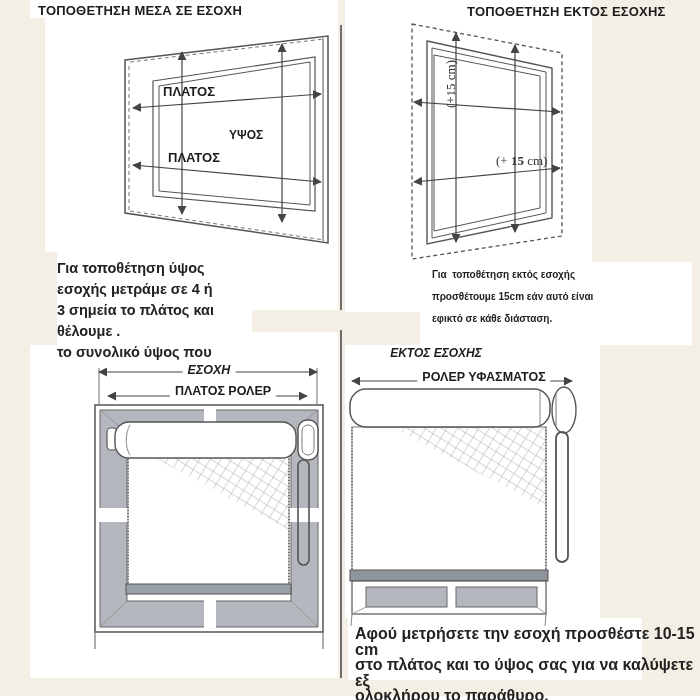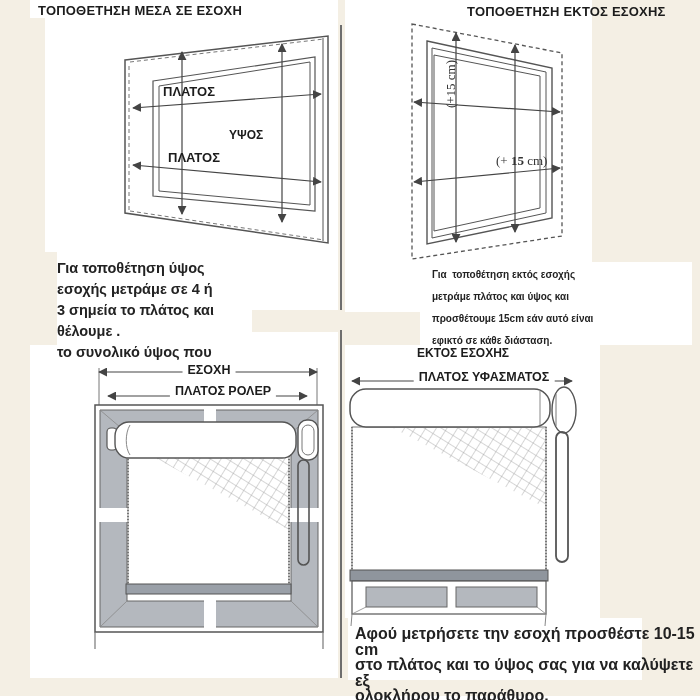--- a/index.html
+++ b/index.html
@@ -101,21 +101,20 @@
       <line x1="9" y1="164" x2="155" y2="150" stroke="#444" stroke-width="1.2" marker-start="url(#ah2)" marker-end="url(#ah2)"></line>
     </g>
   </svg>
 
   <div class="lbl title" style="left:467px;top:4px;">ΤΟΠΟΘΕΤΗΣΗ ΕΚΤΟΣ ΕΣΟΧΗΣ</div>
   <div class="lbl serif-lbl rot90" style="left:414px;top:76px;width:74px;text-align:center;font-size:13px;">(+15 cm)</div>
   <div class="lbl serif-lbl" style="left:496px;top:153px;font-size:13px;"><span>(+ </span><span style="font-weight:700">15</span><span> cm)</span></div>
 
   <div class="para para-tr">
     <div>Για  τοποθέτηση εκτός εσοχής</div>
-    <div>μετράμε πλάτος και ύψος και</div>
     <div>προσθέτουμε 15cm εάν αυτό είναι</div>
     <div>εφικτό σε κάθε διάσταση.</div>
   </div>
 
   <svg style="left:90px;top:362px;" width="242" height="298" viewBox="0 0 242 298">
     <defs>
       <marker id="ah3" viewBox="0 0 10 10" refX="9" refY="5" markerWidth="7.5" markerHeight="7.5" orient="auto-start-reverse">
         <path d="M0,0 L10,5 L0,10 z" fill="#444"></path>
       </marker>
       <pattern id="hatch3" width="9" height="9" patternUnits="userSpaceOnUse" patternTransform="rotate(32)">
@@ -152,21 +151,21 @@
       <rect x="36" y="222" width="165" height="10" fill="#9aa0a8" stroke="#555" stroke-width="1"></rect>
       <rect x="17" y="66" width="10" height="22" rx="4" fill="#ffffff" stroke="#555" stroke-width="1.2"></rect>
       <rect x="25" y="60" width="181" height="36" rx="14" fill="#ffffff" stroke="#555" stroke-width="1.4"></rect>
       <path d="M40,63 C35,71 35,86 40,93" fill="none" stroke="#888" stroke-width="1"></path>
       <rect x="208" y="58" width="20" height="40" rx="9" fill="#ffffff" stroke="#555" stroke-width="1.4"></rect>
       <rect x="212" y="63" width="12" height="30" rx="6" fill="none" stroke="#777" stroke-width="1"></rect>
       <rect x="208" y="98" width="11" height="105" rx="5.5" fill="none" stroke="#555" stroke-width="1.6"></rect>
     </g>
   </svg>
 
-  <div class="lbl diag-lbl ctr whitebg" style="left:209px;top:363px;">ΕΣΟΧΗ</div>
+  <div class="lbl diag-lbl ctr whitebg" style="left:209px;top:363px;font-style:italic;">ΕΣΟΧΗ</div>
   <div class="lbl diag-lbl ctr whitebg" style="left:223px;top:384px;">ΠΛΑΤΟΣ ΡΟΛΕΡ</div>
 
   <svg style="left:346px;top:368px;" width="238" height="266" viewBox="0 0 238 266">
     <defs>
       <marker id="ah4" viewBox="0 0 10 10" refX="9" refY="5" markerWidth="7.5" markerHeight="7.5" orient="auto-start-reverse">
         <path d="M0,0 L10,5 L0,10 z" fill="#444"></path>
       </marker>
       <pattern id="hatch4" width="9" height="9" patternUnits="userSpaceOnUse" patternTransform="rotate(32)">
         <path d="M0 0H9M0 0V9" stroke="#999" stroke-width="0.8" fill="none"></path>
       </pattern>
@@ -192,22 +191,22 @@
     </g>
     <g>
       <rect x="4" y="21" width="200" height="38" rx="16" fill="#ffffff" stroke="#555" stroke-width="1.5"></rect>
       <line x1="194" y1="23" x2="194" y2="57" stroke="#888" stroke-width="1"></line>
       <ellipse cx="218" cy="42" rx="12" ry="23" fill="#ffffff" stroke="#555" stroke-width="1.4"></ellipse>
       <line x1="210" y1="26" x2="210" y2="58" stroke="#777" stroke-width="1"></line>
       <rect x="210" y="64" width="12" height="130" rx="6" fill="none" stroke="#555" stroke-width="1.8"></rect>
     </g>
   </svg>
 
-  <div class="lbl small-title ctr" style="left:463px;top:346px;">ΕΚΤΟΣ ΕΣΟΧΗΣ</div>
-  <div class="lbl diag-lbl ctr whitebg" style="left:484px;top:370px;">ΠΛΑΤΟΣ ΥΦΑΣΜΑΤΟΣ</div>
+  <div class="lbl small-title ctr" style="left:436px;top:346px;font-style:italic;">ΕΚΤΟΣ ΕΣΟΧΗΣ</div>
+  <div class="lbl diag-lbl ctr whitebg" style="left:484px;top:370px;">ΡΟΛΕΡ ΥΦΑΣΜΑΤΟΣ</div>
 
   <div class="para para-br">
     <div>Αφού μετρήσετε την εσοχή προσθέστε 10-15 cm</div>
     <div>στο πλάτος και το ύψος σας για να καλύψετε εξ</div>
     <div>ολοκλήρου το παράθυρο.</div>
   </div>
 
 </div>
 
 </body></html>

